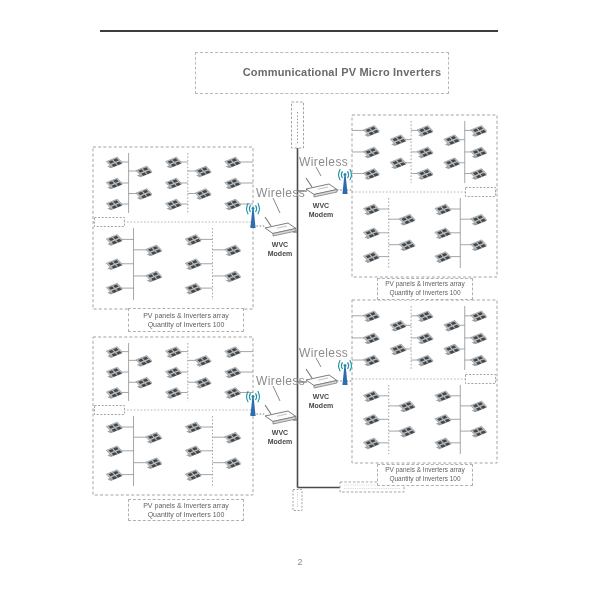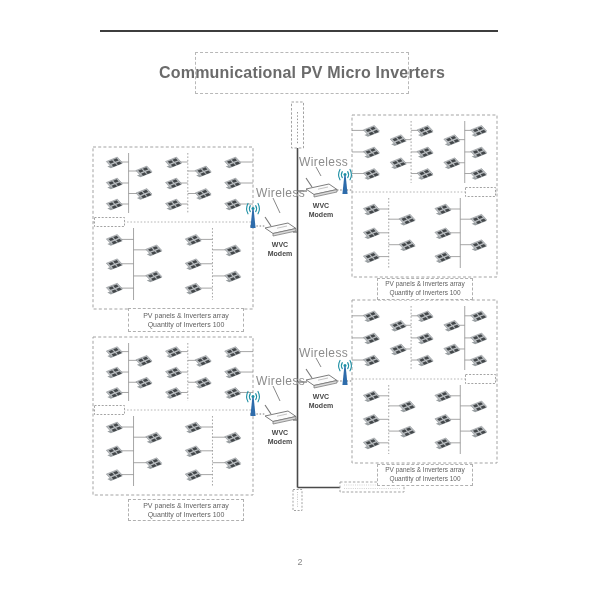--- a/index.html
+++ b/index.html
@@ -1,18 +1,18 @@
 <!DOCTYPE html>
 <html><head>
 <meta charset="utf-8">
 <style>
   html,body{margin:0;padding:0;background:#ffffff;}
   #page{position:relative;width:600px;height:600px;background:#ffffff;font-family:"Liberation Sans",sans-serif;overflow:hidden;}
   .top-rule{position:absolute;left:100px;top:30px;width:398px;height:2px;background:#3d3d3d;}
-  .title-box{position:absolute;left:195px;top:52px;width:212px;height:40px;border:1px dashed #b8b8b8;display:flex;flex-direction:column;align-items:center;justify-content:center;font-size:16px;font-weight:bold;color:#6b6b6b;letter-spacing:.2px;line-height:1.4;white-space:nowrap;background:#fff;}
+  .title-box{position:absolute;left:195px;top:52px;width:212px;height:40px;border:1px dashed #b8b8b8;display:flex;flex-direction:column;align-items:center;justify-content:center;font-size:11px;font-weight:bold;color:#6b6b6b;letter-spacing:.2px;line-height:1.4;white-space:nowrap;background:#fff;padding-left:40px;}
   #diagram{position:absolute;left:0;top:0;}
   .group-label{position:absolute;border:1px dashed #b0b0b0;background:#fff;color:#5f5f5f;display:flex;flex-direction:column;align-items:center;justify-content:center;text-align:center;font-size:7px;line-height:1.35;z-index:3;}
   .group-label.small{font-size:6.5px;}
   .group-label span{white-space:nowrap;}
   .modem{position:absolute;z-index:4;}
   .modem .wireless{position:absolute;font-size:12px;color:#8c8c8c;letter-spacing:.4px;white-space:nowrap;}
   .modem .device-label{position:absolute;font-size:7px;font-weight:bold;color:#474747;text-align:center;line-height:1.3;}
   .modem svg{position:absolute;overflow:visible;}
   .variant-a .wireless{left:12px;top:2px;}
   .variant-a .antenna-icon{left:1px;top:17px;}

